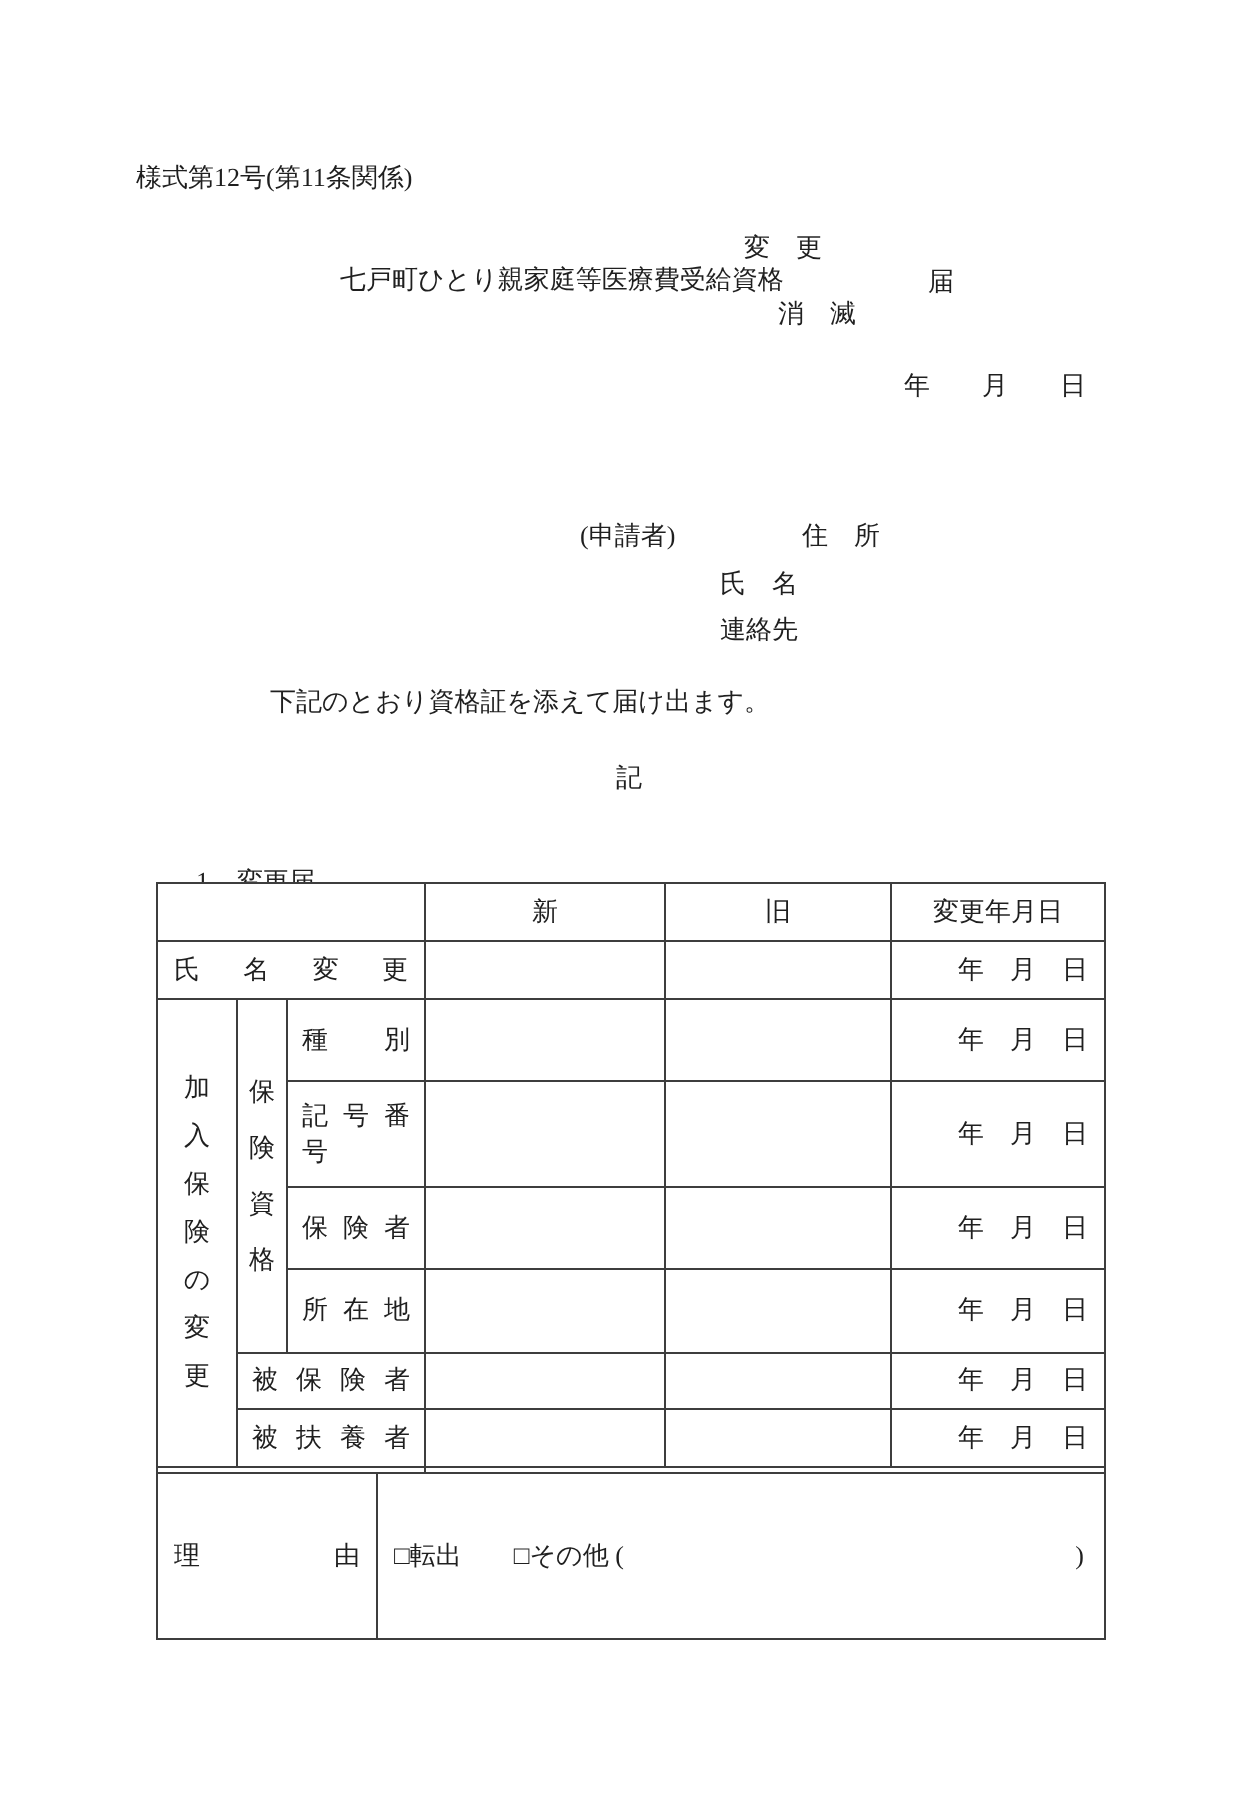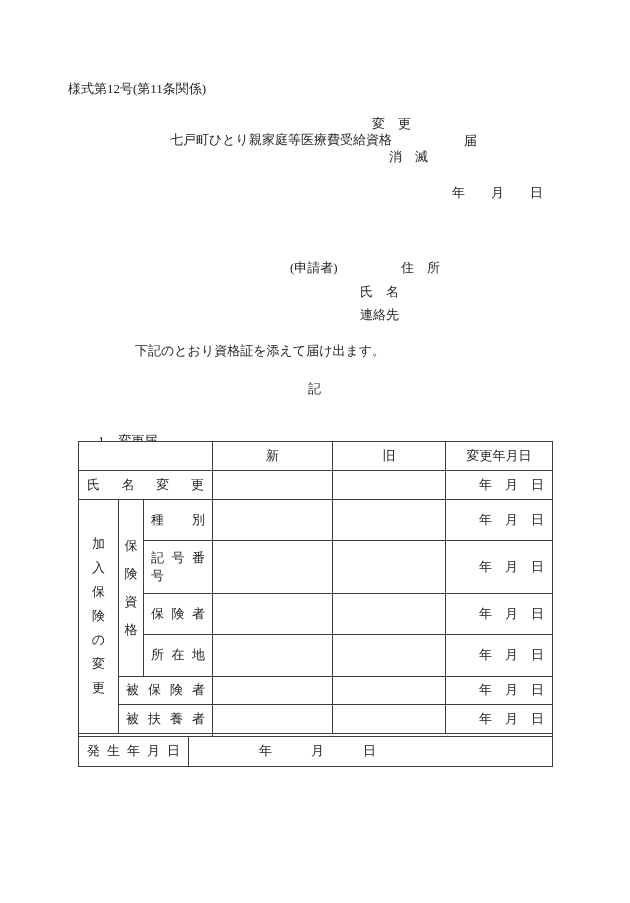--- a/index.html
+++ b/index.html
@@ -150,20 +150,26 @@
   <div class="abs heading" style="left:85px; top:721px;">
     <span class="no">2</span><span class="ttl">消滅届</span>
   </div>
 
   <table class="t2">
     <colgroup>
         <col style="width:110px">
         <col>
       </colgroup>
     <tbody>
-        <tr>
-      <td class="justify">発 生 年 月 日</td>
-      <td class="indent-date">年　　　月　　　日</td>
+    <tr>
+      <td class="justify">理 由</td>
+      <td>
+        <div class="reason-line">
+          <span>□転出</span>
+          <span class="opt2">□その他 (</span>
+          <span class="close">)</span>
+        </div>
+      </td>
     </tr>
   </tbody>
     </table>
 
 </div>
 
 </body></html>

